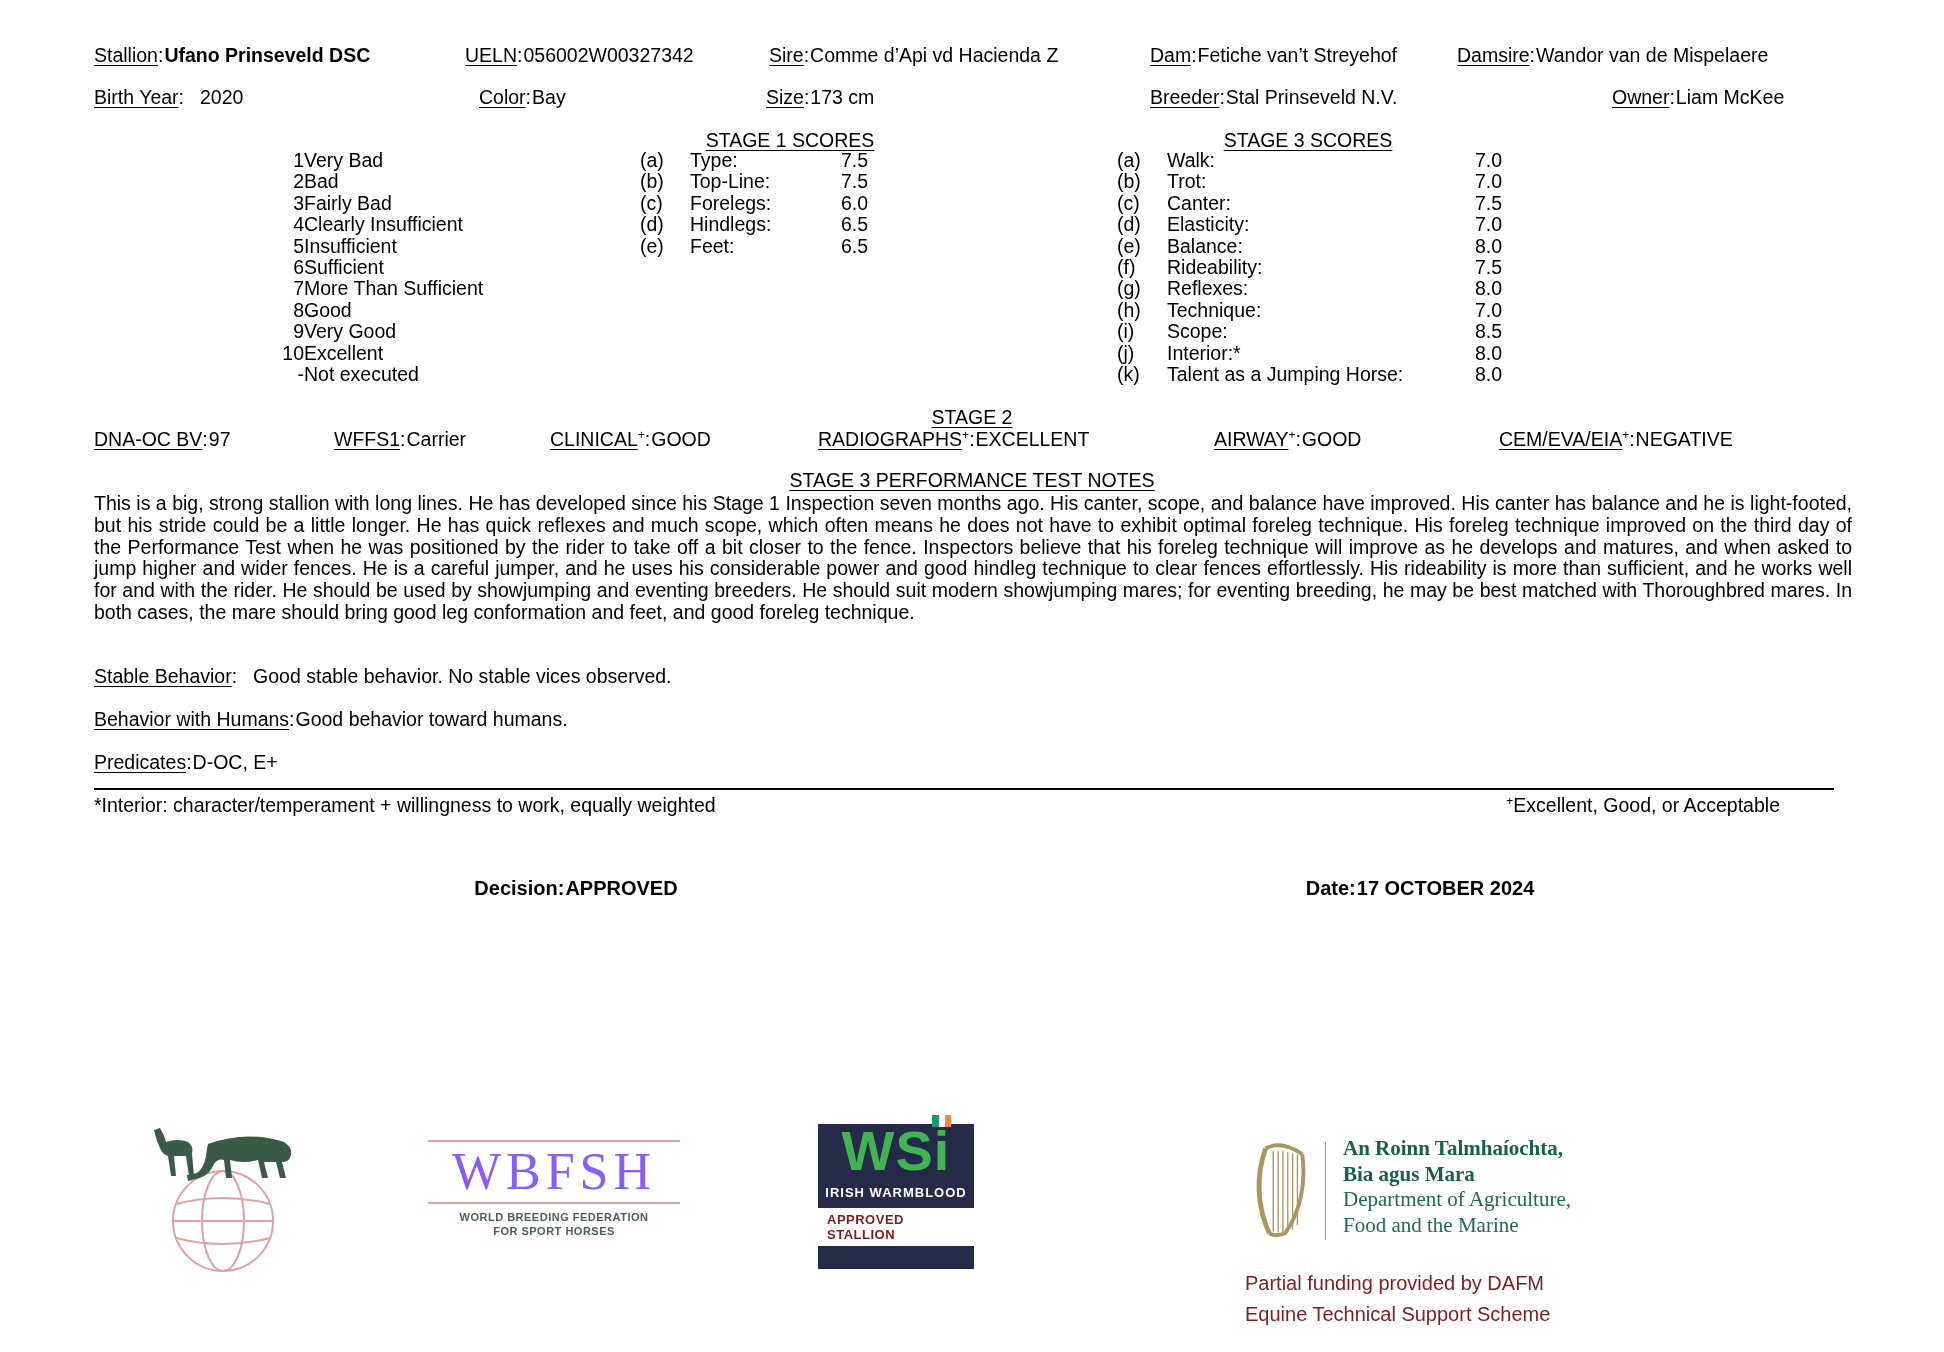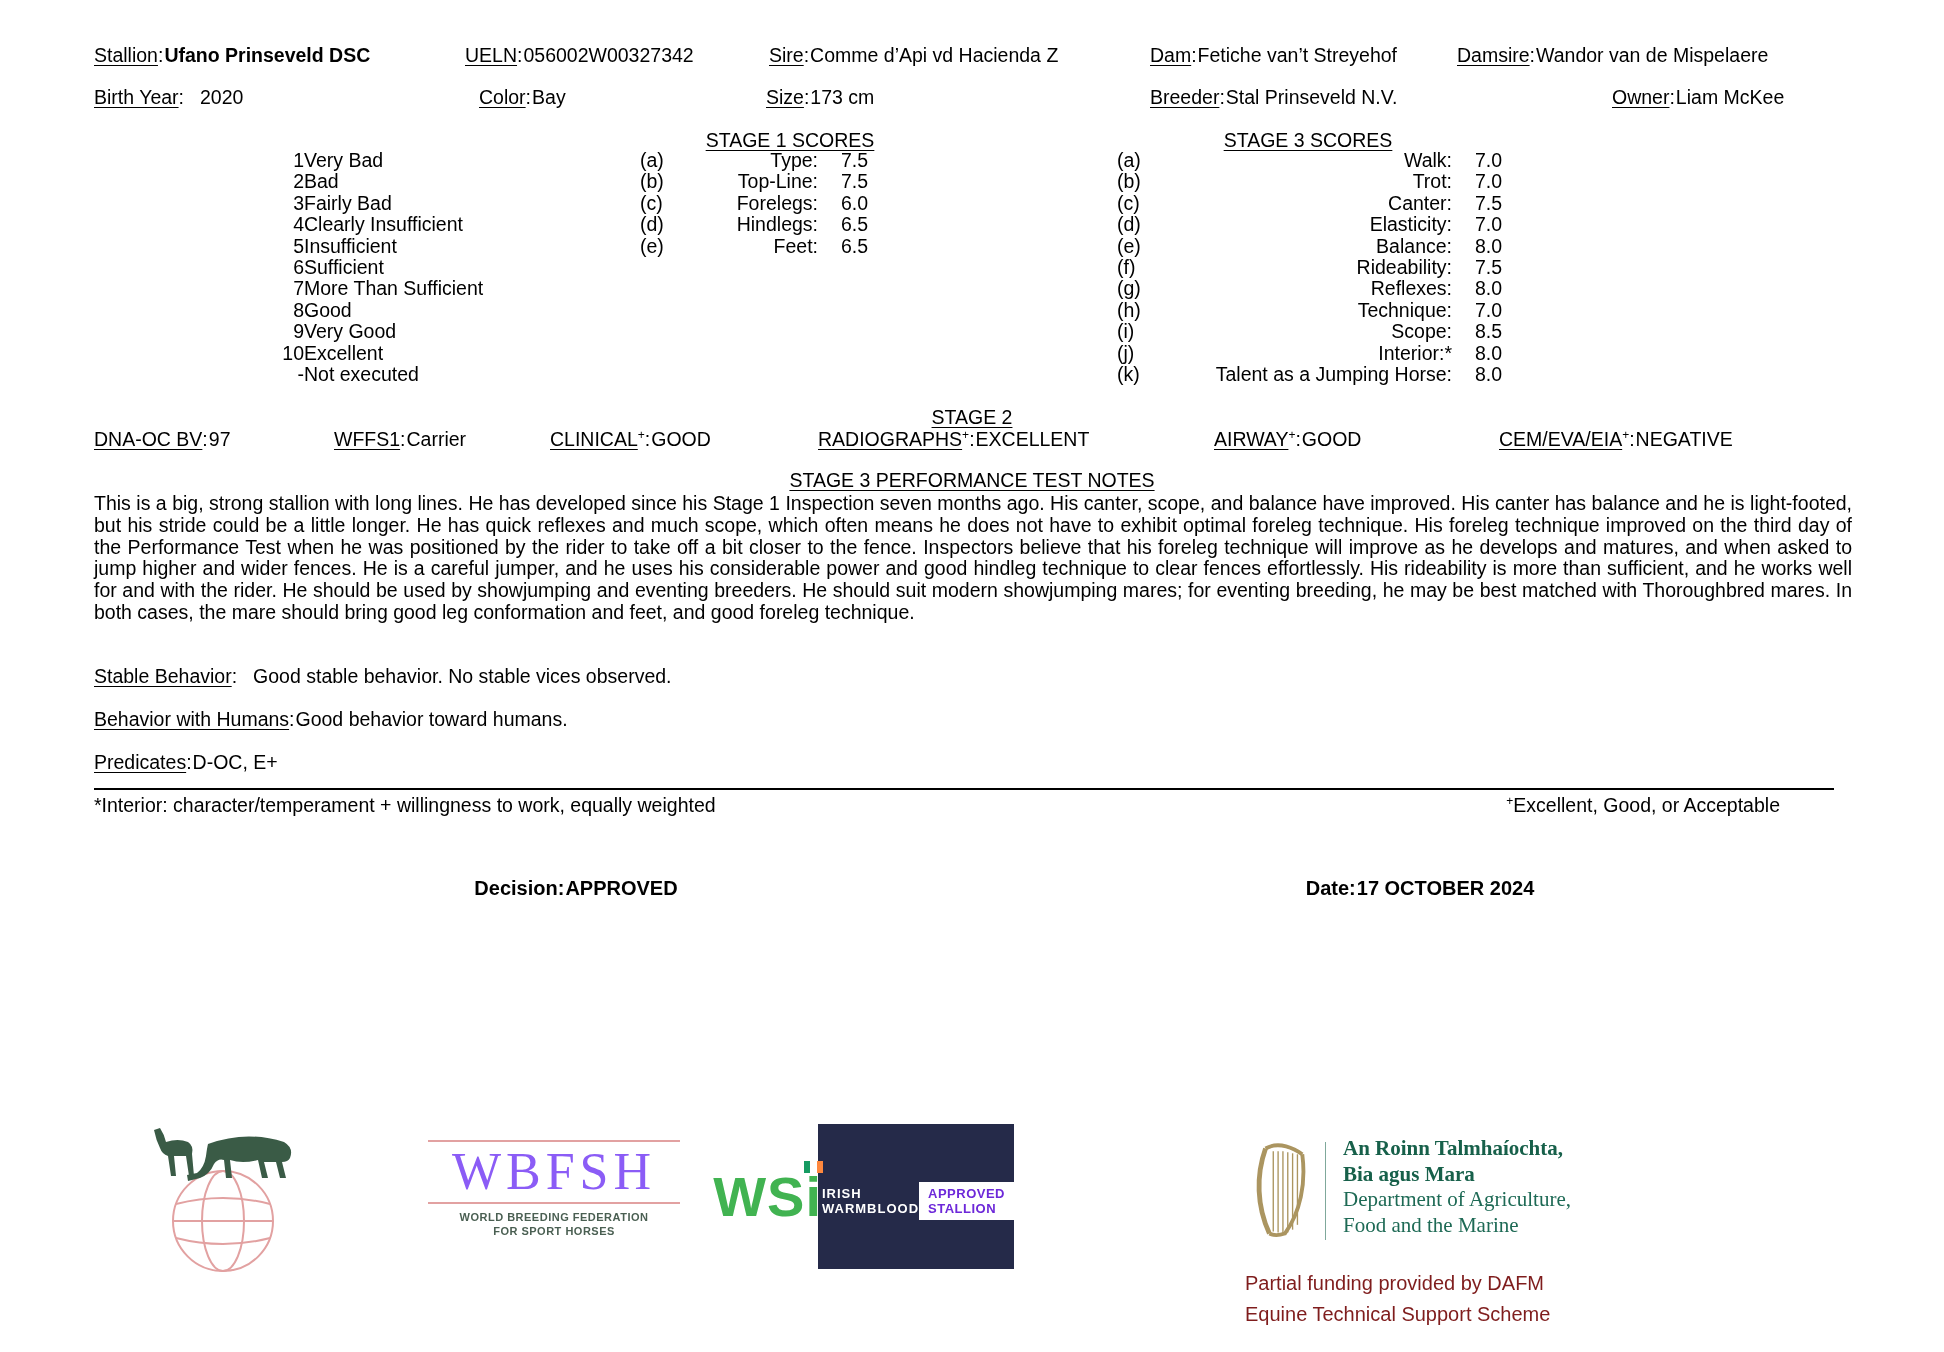--- a/index.html
+++ b/index.html
@@ -11,46 +11,46 @@
   .b{font-weight:bold;}
   sup.sp{font-size:12px;vertical-align:super;line-height:0;}
   .gap6{margin-left:1px;}
   .gap14{margin-left:16px;}
 
   
   .srow{display:flex;line-height:21.4px;align-items:baseline;}
   .scale .num{display:inline-block;width:24px;text-align:right;}
   .scale .lbl{}
   .scoretbl .key{width:50px;flex:none;}
-  .scoretbl .lbl{flex:1;text-align:right;}
+  .scoretbl .lbl{flex:1;}
   .scoretbl .score{width:50px;flex:none;text-align:right;}
 
   
   .para{position:absolute;left:94px;top:493px;width:1758px;text-align:justify;
         line-height:21.8px;white-space:normal;}
 
   .rule{position:absolute;left:94px;top:788px;width:1740px;border-top:2px solid #000;}
 
   
   .wbfsh-text{position:absolute;left:428px;top:1140px;width:252px;text-align:center;color:#3a5b46;}
   .pinkline{height:2px;background:#e2a1a1;}
   .wbfsh-name{font-family:"Liberation Serif",serif;font-size:52px;letter-spacing:5px;
               line-height:1.15;color:#8b5cf6;}
   .wbfsh-tag{font-size:11px;font-weight:bold;letter-spacing:0.5px;line-height:14px;margin-top:6px;color:#4a5f52;}
 
   
-  .wsi{position:absolute;left:818px;top:1124px;width:196px;height:145px;background:#252a49;
-       display:flex;flex-direction:row;align-items:center;justify-content:flex-end;}
+  .wsi{position:absolute;left:818px;top:1124px;width:156px;height:145px;background:#252a49;
+       display:flex;flex-direction:column;align-items:center;justify-content:flex-start;}
   .wsi-brand{position:relative;font-weight:bold;font-size:56px;line-height:0.95;color:#41b351;
              letter-spacing:1px;}
   .wsi-flag{position:absolute;right:-1px;top:-9px;width:19px;height:12px;display:flex;}
   .wsi-flag i{flex:1;display:block;}
   .fg{background:#169b62;}.fw{background:#ffffff;}.fo{background:#ff883e;}
   .wsi-line1{color:#fff;font-size:13px;font-weight:bold;letter-spacing:1px;margin-top:8px;}
-  .wsi-box{background:#fff;color:#6d28d9;font-size:13px;font-weight:bold;letter-spacing:0.5px;
+  .wsi-box{background:#fff;color:#7f1d1d;font-size:13px;font-weight:bold;letter-spacing:0.5px;
            padding:4px 9px;margin-top:8px;}
 
   
   .dafm-sep{position:absolute;left:1325px;top:1142px;height:98px;border-left:1.5px solid #7fa89b;}
   .dafm-text{position:absolute;left:1343px;top:1136px;font-family:"Liberation Serif",serif;
              font-size:21px;line-height:25.5px;color:#1e6a55;}
   .dafm-text .b{color:#17604a;}
   .funding{position:absolute;left:1245px;top:1268px;font-size:20px;line-height:31px;color:#7f1d1d;}
 </style>
 </head>

